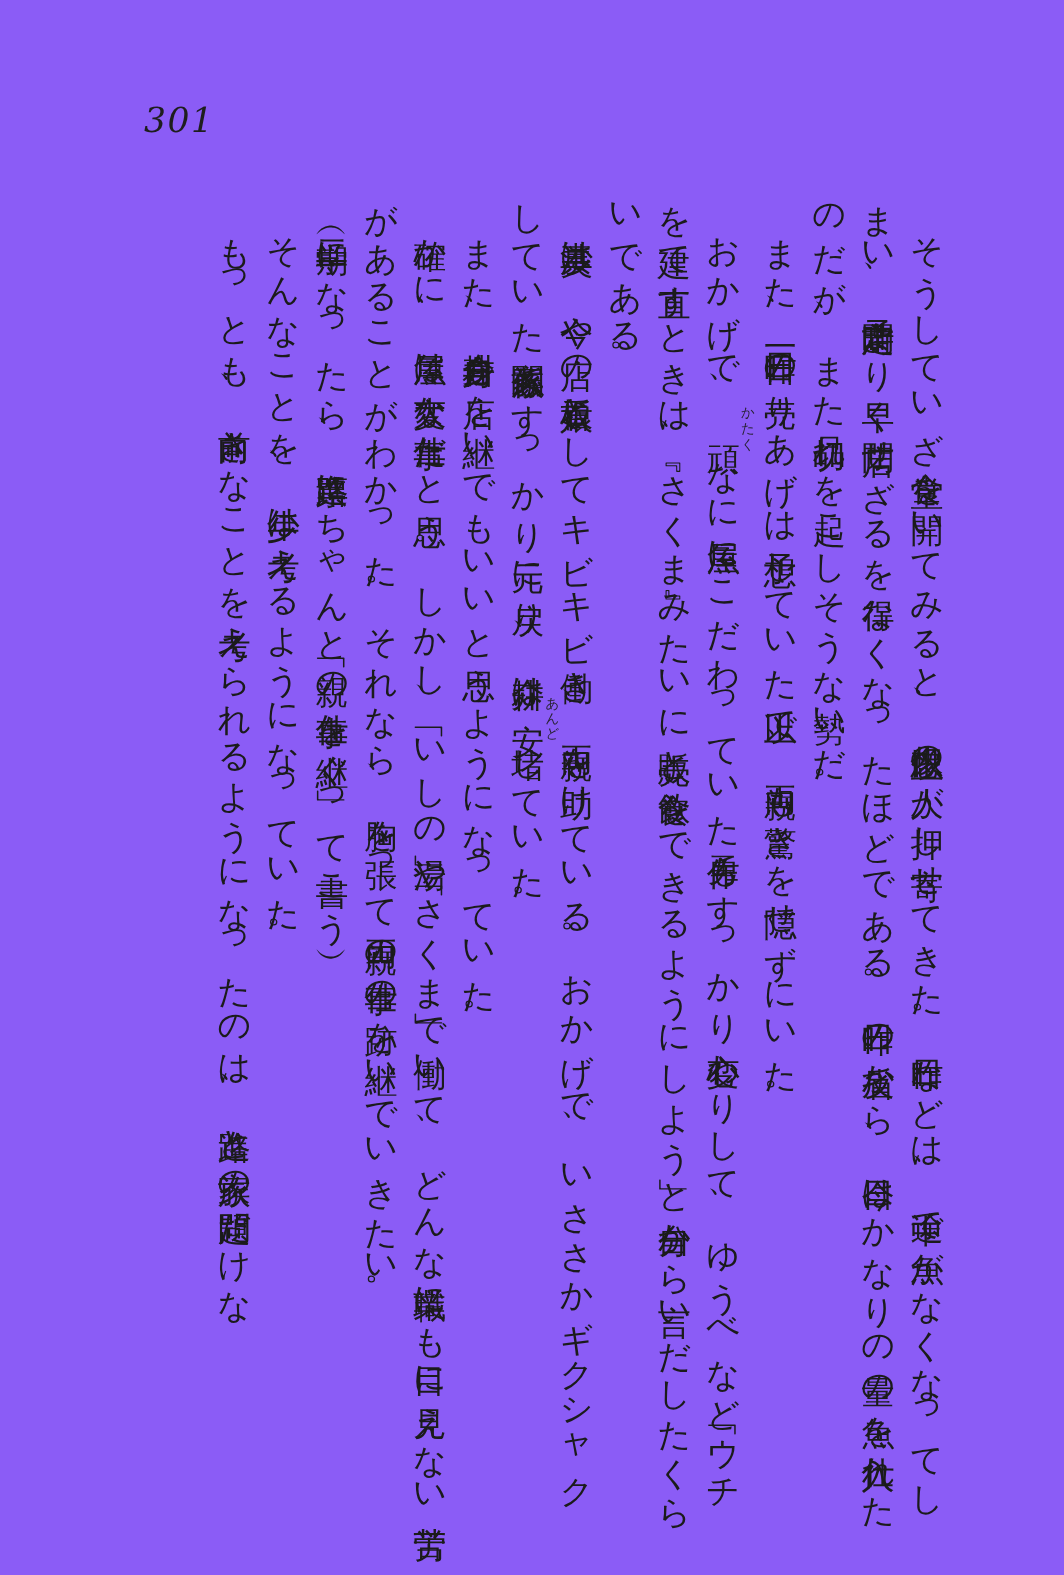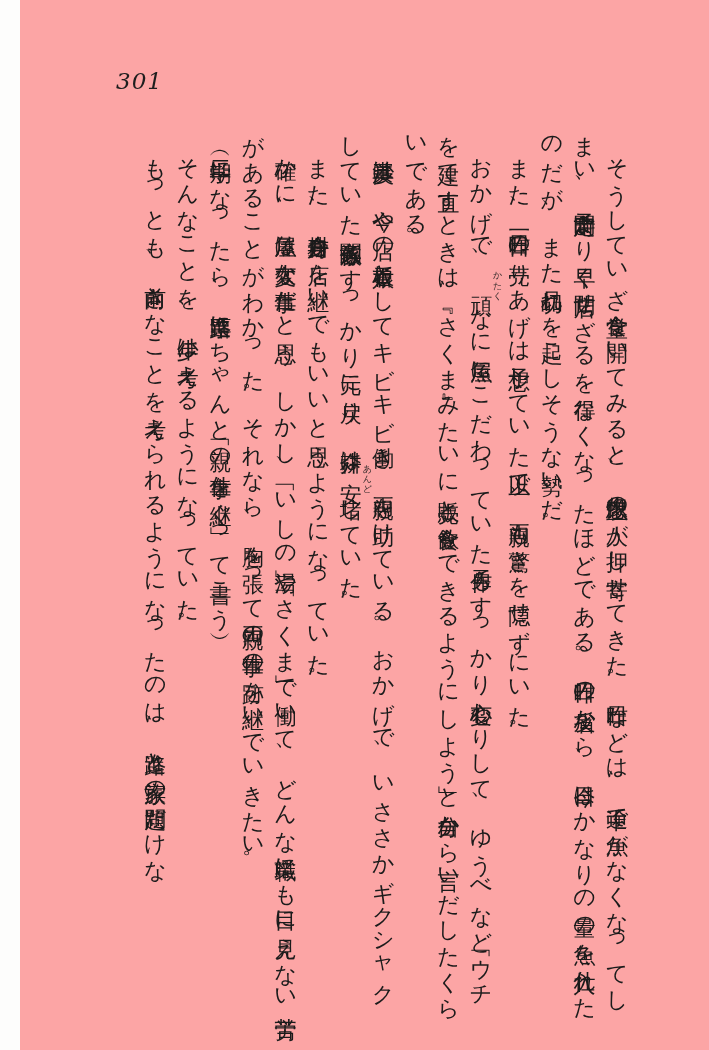--- a/index.html
+++ b/index.html
@@ -5,22 +5,21 @@
   html, body { margin: 0; padding: 0; }
   body {
     width: 709px; height: 1050px;
     background: #fdfdfc;
     position: relative;
     overflow: hidden;
     font-family: "DejaVu Serif", "Liberation Serif", serif;
   }
   .page {
     position: absolute; inset: 0;
-    background: #fca5a5;
-    margin-left: 20px;
+    background: #8b5cf6;
   }
   .page-number {
     position: absolute;
     left: 96px; top: 68px;
     font-style: italic;
     font-size: 23px;
     letter-spacing: 1px;
     color: #1e1e1e;
   }
   .text-body {

